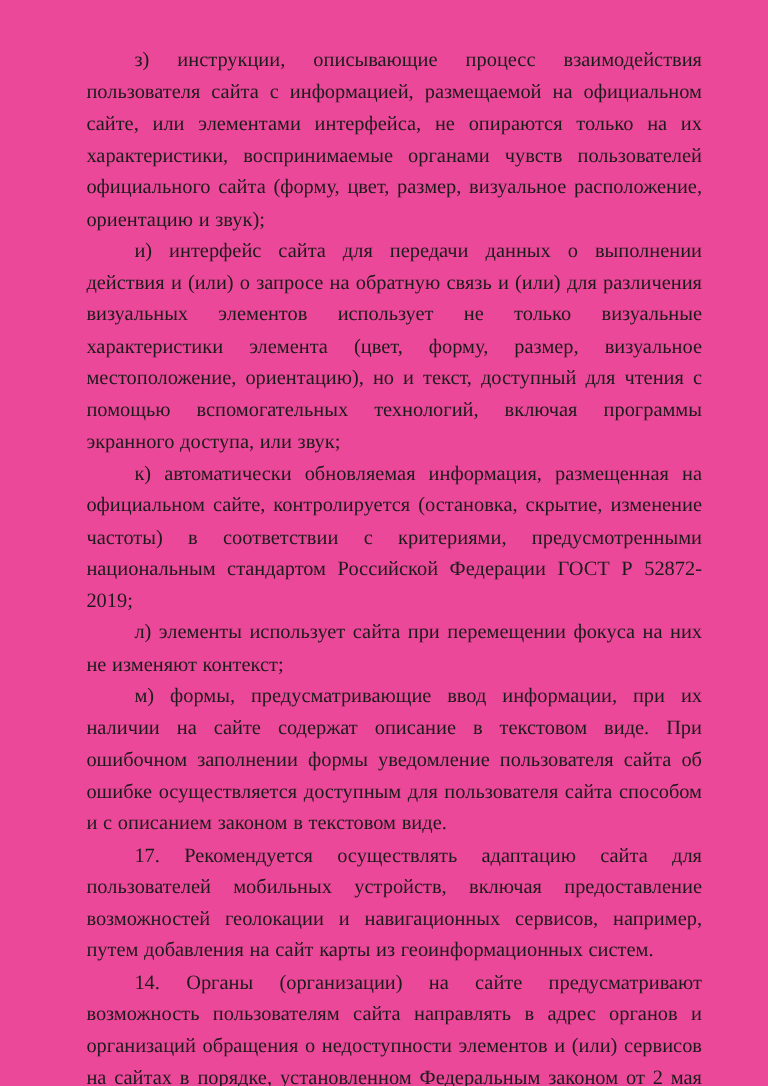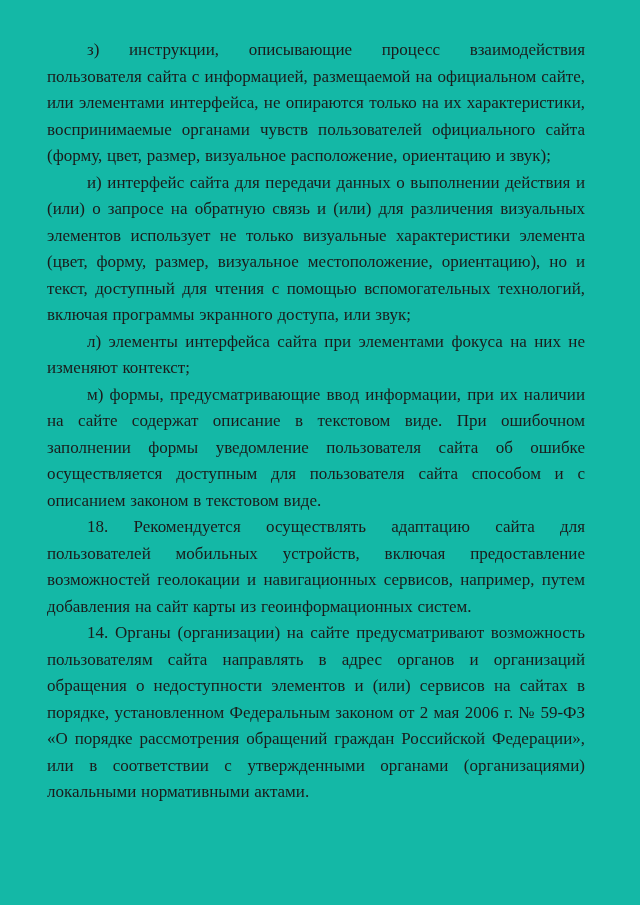--- a/index.html
+++ b/index.html
@@ -4,23 +4,23 @@
 <style>
   html, body {
     margin: 0;
     padding: 0;
     background: #ffffff;
   }
   .page {
     position: relative;
     width: 640px;
     height: 905px;
-    background: #14b8a6;
+    background: #ec4899;
     box-sizing: border-box;
-    padding: 37px 55px 0 47px;
+    padding: 37px 55px 0 72px;
     overflow: hidden;
   }
   .doc-text {
     font-family: "Liberation Serif", "DejaVu Serif", serif;
     font-size: 17px;
     line-height: 26.5px;
     color: #1b1b1b;
     text-align: justify;
   }
   .doc-text p {
@@ -30,18 +30,19 @@
     word-spacing: 0.5px;
   }
 </style>
 </head>
 <body>
 
 <div class="page">
   <div class="doc-text">
     <p>з) инструкции, описывающие процесс взаимодействия пользователя сайта с информацией, размещаемой на официальном сайте, или элементами интерфейса, не опираются только на их характеристики, воспринимаемые органами чувств пользователей официального сайта (форму, цвет, размер, визуальное расположение, ориентацию и звук);</p>
     <p>и) интерфейс сайта для передачи данных о выполнении действия и (или) о запросе на обратную связь и (или) для различения визуальных элементов использует не только визуальные характеристики элемента (цвет, форму, размер, визуальное местоположение, ориентацию), но и текст, доступный для чтения с помощью вспомогательных технологий, включая программы экранного доступа, или звук;</p>
-    <p>л) элементы интерфейса сайта при элементами фокуса на них не изменяют контекст;</p>
+    <p>к) автоматически обновляемая информация, размещенная на официальном сайте, контролируется (остановка, скрытие, изменение частоты) в соответствии с критериями, предусмотренными национальным стандартом Российской Федерации ГОСТ Р 52872-2019;</p>
+    <p>л) элементы использует сайта при перемещении фокуса на них не изменяют контекст;</p>
     <p>м) формы, предусматривающие ввод информации, при их наличии на сайте содержат описание в текстовом виде. При ошибочном заполнении формы уведомление пользователя сайта об ошибке осуществляется доступным для пользователя сайта способом и с описанием законом в текстовом виде.</p>
-    <p>18. Рекомендуется осуществлять адаптацию сайта для пользователей мобильных устройств, включая предоставление возможностей геолокации и навигационных сервисов, например, путем добавления на сайт карты из геоинформационных систем.</p>
+    <p>17. Рекомендуется осуществлять адаптацию сайта для пользователей мобильных устройств, включая предоставление возможностей геолокации и навигационных сервисов, например, путем добавления на сайт карты из геоинформационных систем.</p>
     <p>14. Органы (организации) на сайте предусматривают возможность пользователям сайта направлять в адрес органов и организаций обращения о недоступности элементов и (или) сервисов на сайтах в порядке, установленном Федеральным законом от 2 мая 2006 г. № 59-ФЗ «О порядке рассмотрения обращений граждан Российской Федерации», или в соответствии с утвержденными органами (организациями) локальными нормативными актами.</p>
   </div>
 </div>
 
 </body></html>

